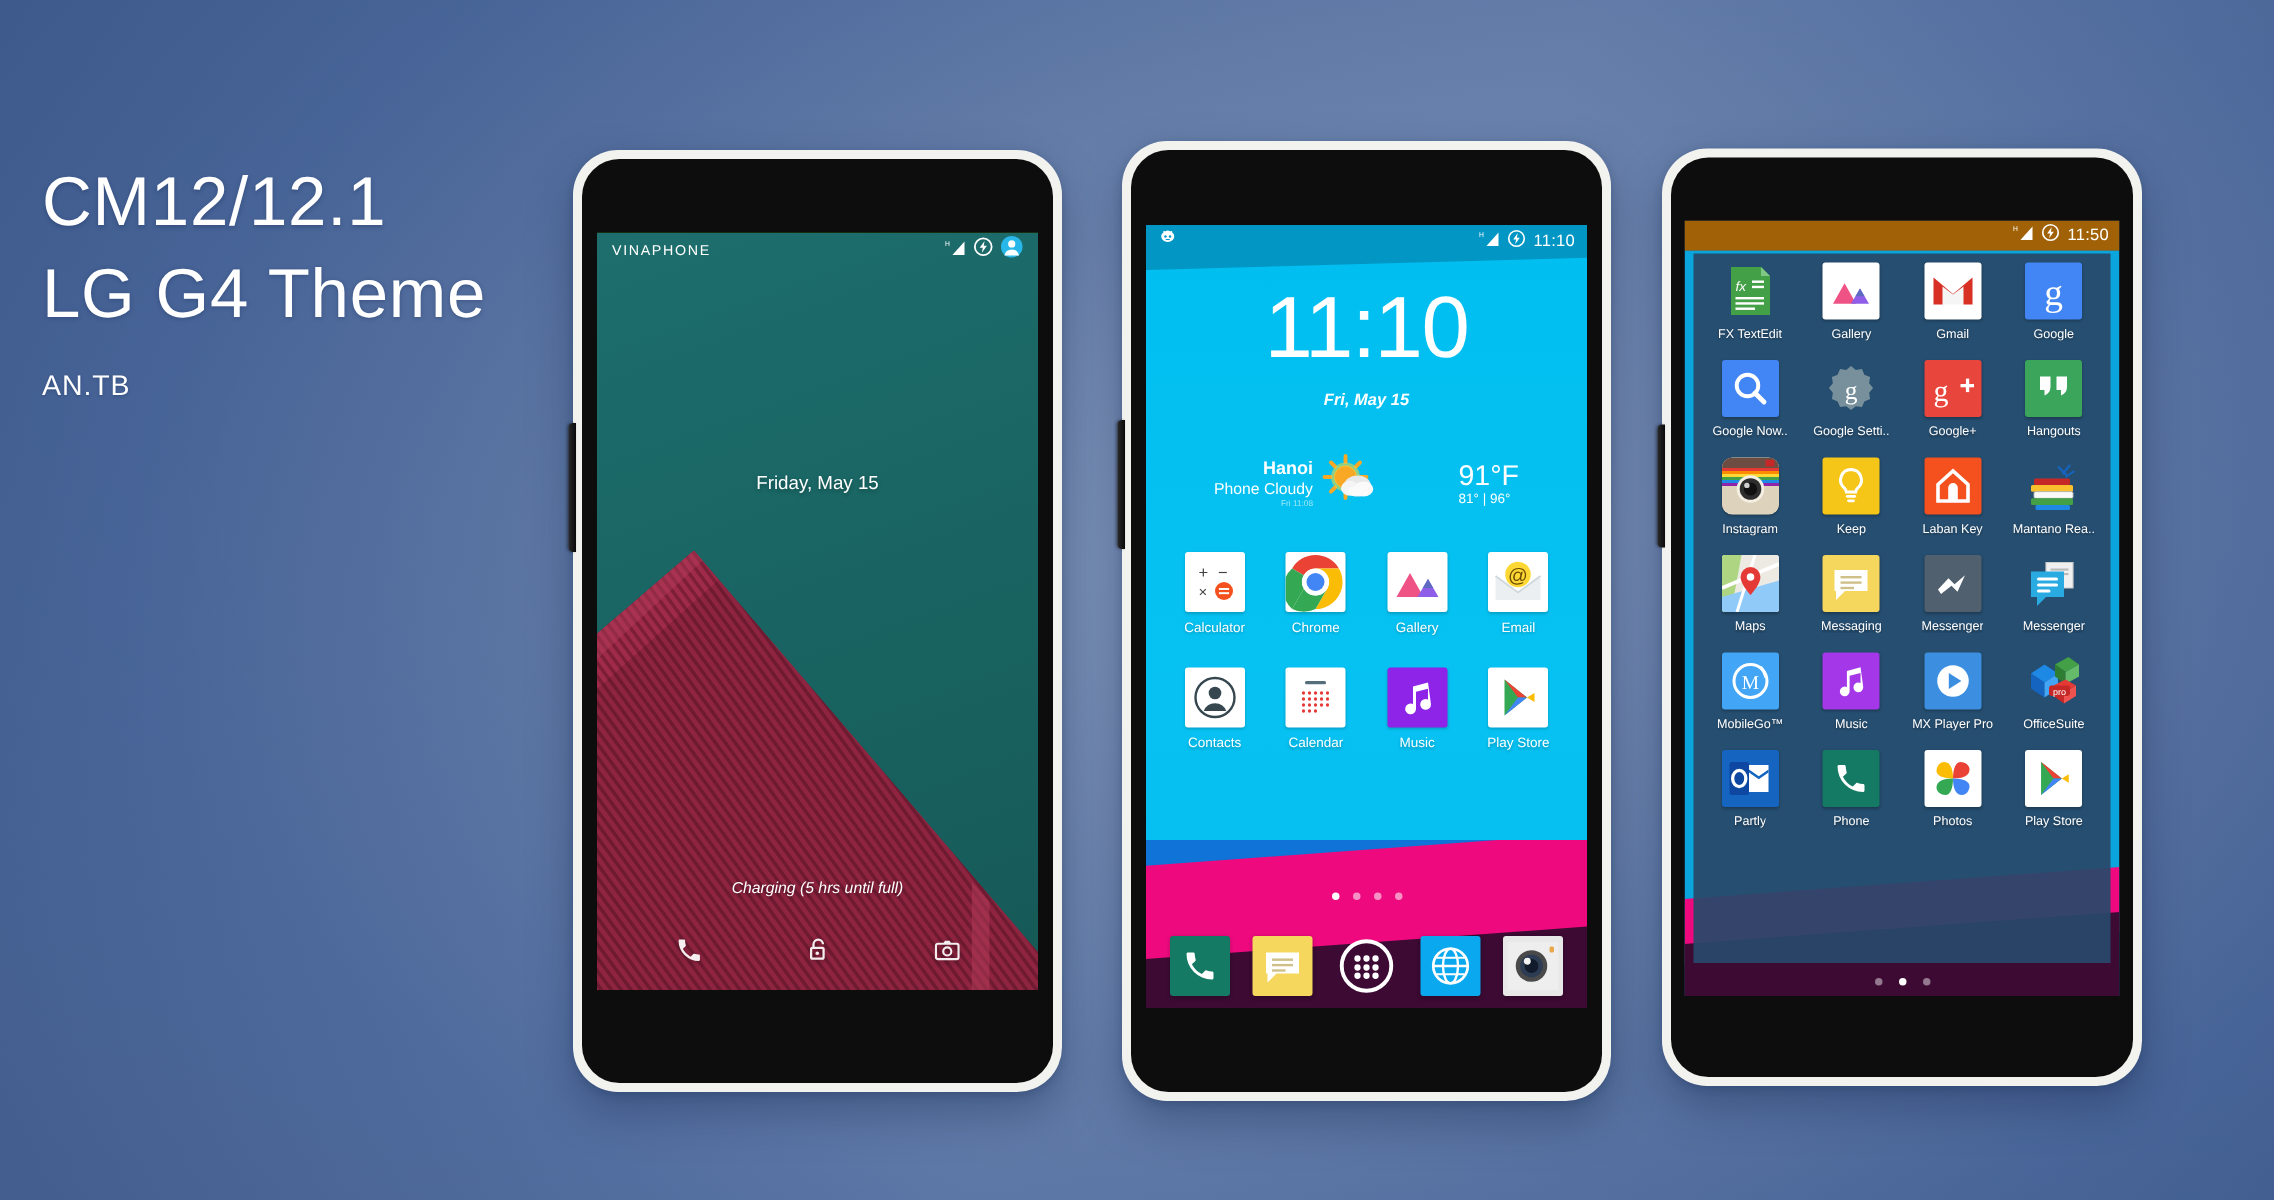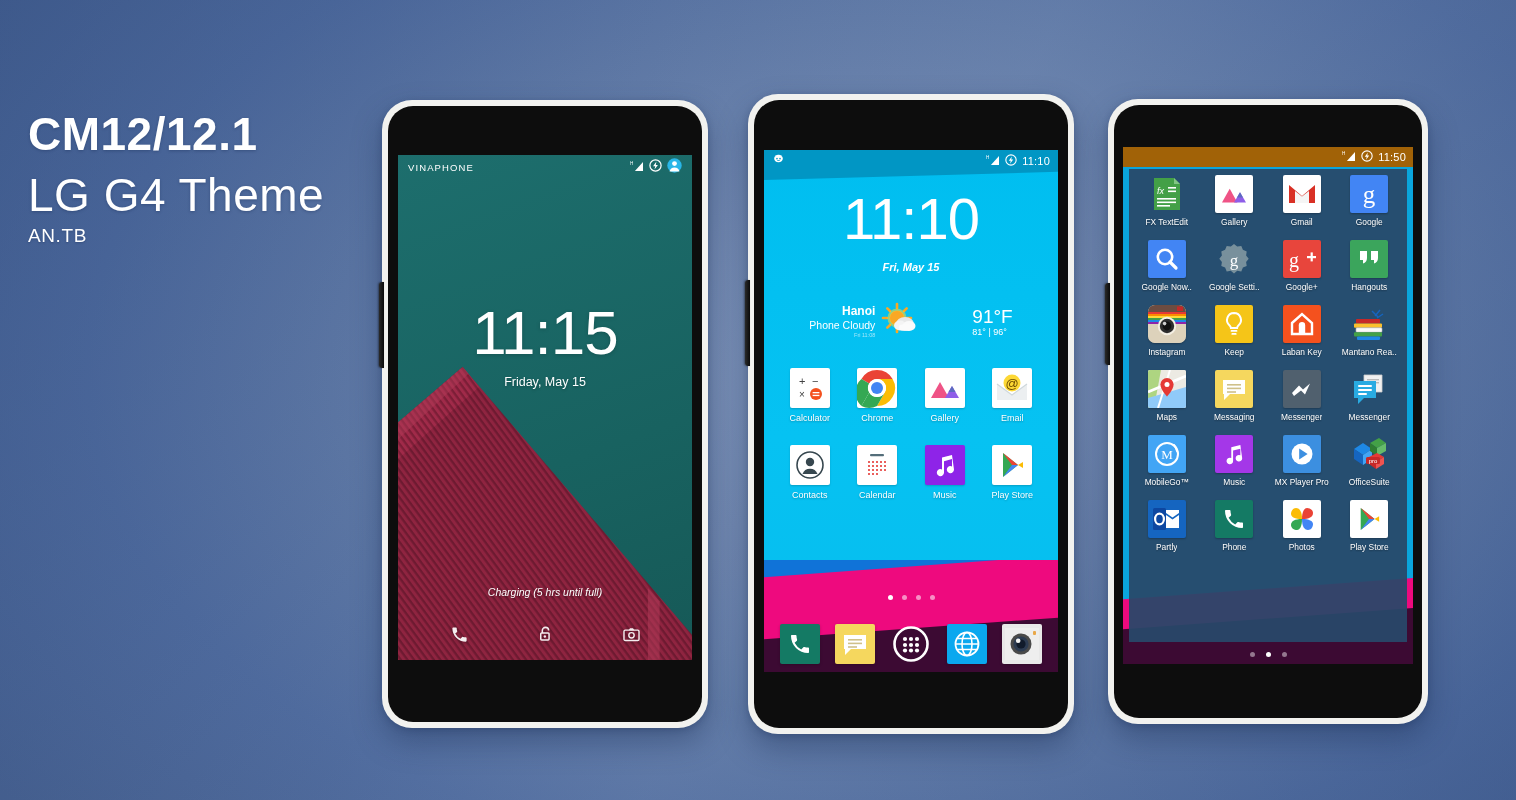--- a/index.html
+++ b/index.html
@@ -12,25 +12,25 @@
     background: radial-gradient(ellipse 1100px 700px at 58% 46%, #7e93b9 0%, #6d84ad 26%, #5d77a4 50%, #4e6a9d 72%, #46608f 100%);
   }
   .bg-sheen {
     position: absolute; inset: 0;
     background: linear-gradient(118deg, rgba(40,70,125,.30) 0%, rgba(120,145,185,.05) 38%, rgba(150,172,205,.14) 55%, rgba(45,75,130,.26) 100%);
     pointer-events: none;
   }
 
   
   .headline { position: absolute; left: 28px; top: 104px; color: #fff; }
-  .headline .l1 { font-size: 46px; font-weight: 700; letter-spacing: .5px; line-height: 1.32;
+  .headline .l1 { font-size: 46px; font-weight: 400; letter-spacing: .5px; line-height: 1.32;
                   text-shadow: 0 1px 3px rgba(20,40,80,.35); }
   .headline .l2 { font-size: 46px; font-weight: 400; letter-spacing: .5px; line-height: 1.32;
                   text-shadow: 0 1px 3px rgba(20,40,80,.35); }
-  .headline .l3 { font-size: 19px; font-weight: 400; letter-spacing: .6px; 
+  .headline .l3 { font-size: 19px; font-weight: 400; letter-spacing: .6px; margin-top: 22px;
                   text-shadow: 0 1px 2px rgba(20,40,80,.35); }
 
   
   .phone { position: absolute; border-radius: 30px; background: #f2f2ef;
            box-shadow: 0 14px 30px rgba(25,45,85,.40), 0 2px 6px rgba(25,45,85,.25); }
   .phone .frame { position: absolute; inset: 6px; background: #0d0d0d; border-radius: 25px; }
   .phone .screen { position: absolute; overflow: hidden; background: #000; }
   .side-btn { position: absolute; width: 5px; background: linear-gradient(90deg,#2a2a2a,#0a0a0a);
               border-radius: 3px 0 0 3px; box-shadow: -1px 0 2px rgba(0,0,0,.4); }
 
@@ -200,21 +200,20 @@
             <svg width="15" height="15" viewBox="0 0 15 15">
               <circle cx="7.5" cy="7.5" r="7.2" fill="#29b6e8"></circle>
               <circle cx="7.5" cy="5.6" r="2.4" fill="#fff"></circle>
               <path d="M2.6 13.4 a5 5 0 0 1 9.8 0 z" fill="#fff"></path>
             </svg>
           </span>
         </span>
       </div>
 
       <div class="lock-clock">
-        <div class="t">11:15</div>
         <div class="d">Friday, May 15</div>
       </div>
 
       <div class="lock-charge">Charging (5 hrs until full)</div>
 
       <div class="lock-actions">
         <span>
           <svg width="19" height="19" viewBox="0 0 24 24">
               <path fill="#fff" d="M6.6 10.8a15 15 0 0 0 6.6 6.6l2.2-2.2c.3-.3.7-.4 1-.2 1.2.4 2.4.6 3.6.6.6 0 1 .4 1 1V20c0 .6-.4 1-1 1A17 17 0 0 1 3 4c0-.6.4-1 1-1h3.5c.6 0 1 .4 1 1 0 1.3.2 2.5.6 3.6.1.4 0 .8-.2 1.1z"></path>
             </svg>

